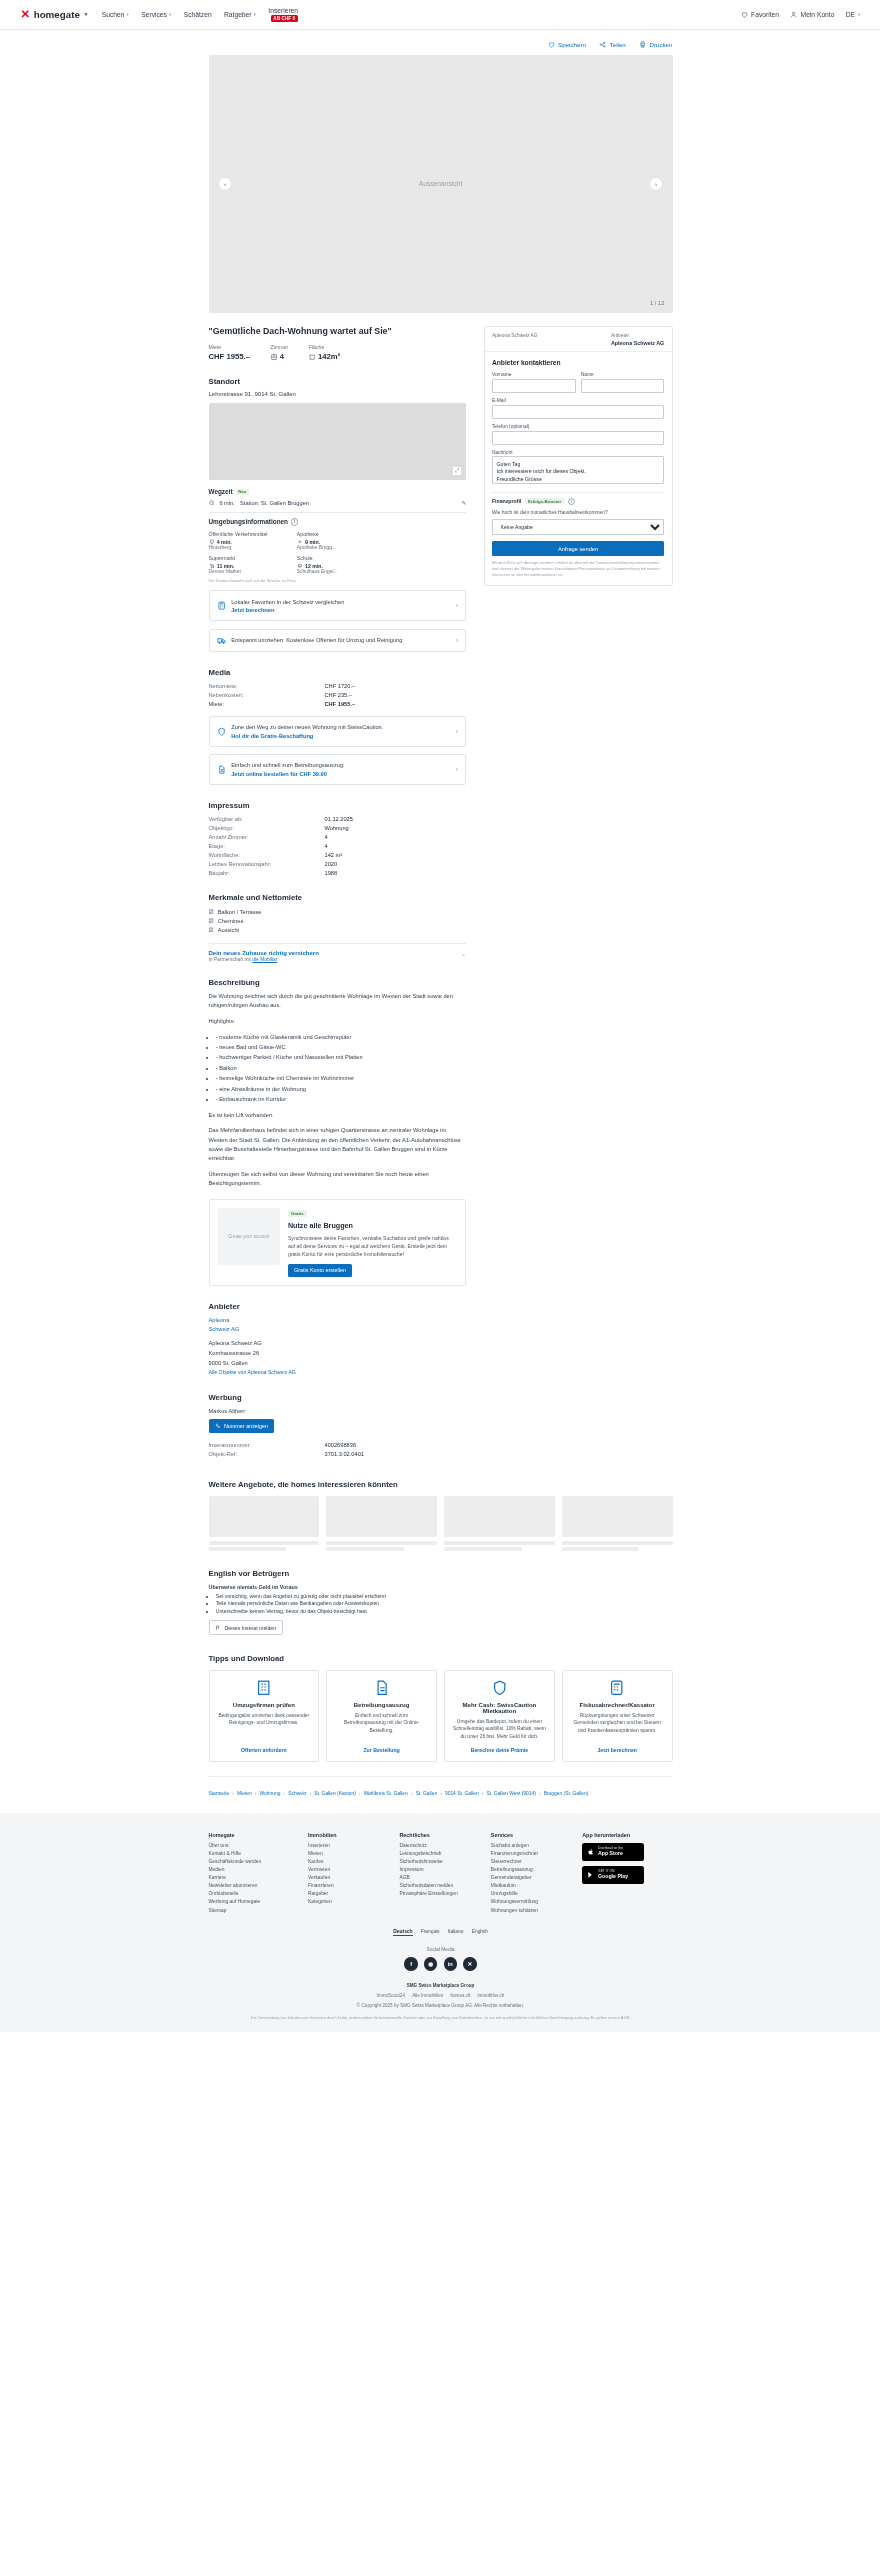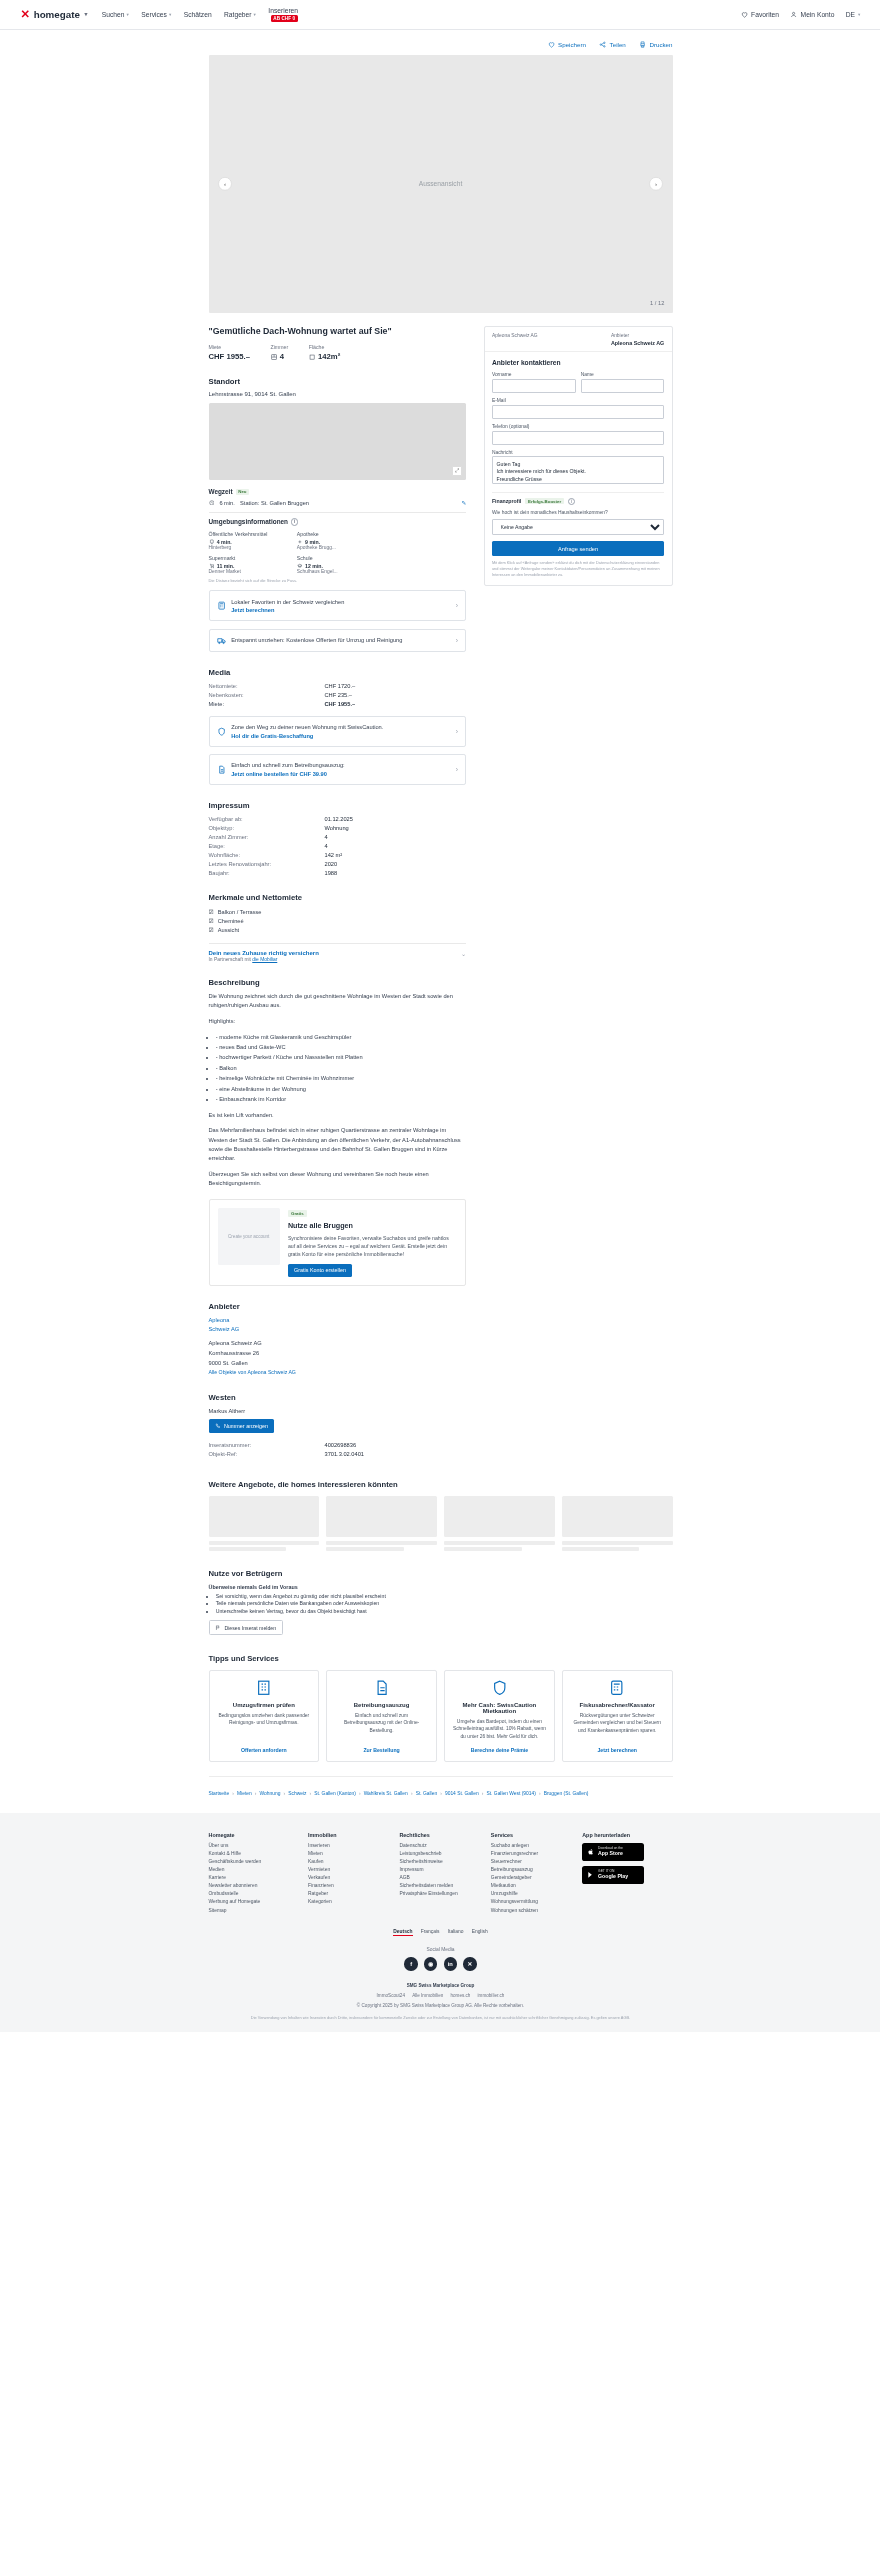--- a/index.html
+++ b/index.html
@@ -601,21 +601,21 @@
               <span>Schweiz AG</span>
             </div>
             <div style="margin-top:4.1px">
               <div>Apleona Schweiz AG</div>
               <div>Kornhausstrasse 26</div>
               <div>9000 St. Gallen</div>
             </div>
             <a href="#" class="lnk" style="font-size:5.2px;text-decoration:none">Alle Objekte von Apleona Schweiz AG</a>
           </div>
 
-          <h2 class="sect">Westen</h2>
+          <h2 class="sect">Werbung</h2>
           <div class="kontakt-blk">
             <div>Markus Altherr</div>
             <button class="btn-phone">
               <svg style="width:5.7px;height:5.7px" viewBox="0 0 24 24" fill="none" stroke="#fff" stroke-width="2">
                   <path d="M5 4h4l2 5-2.5 1.5a11 11 0 005 5L15 13l5 2v4a14 14 0 01-15-15z"></path>
                 </svg>
               <span>Nummer anzeigen</span>
             </button>
             <table class="kv">
               <tbody>
@@ -713,37 +713,37 @@
             <div class="l1"></div>
             <div class="l2"></div>
           </div>
         <div class="tile">
             <div class="thumb"></div>
             <div class="l1"></div>
             <div class="l2"></div>
           </div>
       </div>
 
-      <h2 class="sect" style="margin-top:18.5px">Nutze vor Betrügern</h2>
+      <h2 class="sect" style="margin-top:18.5px">English vor Betrügern</h2>
       <div class="schutz">
         <div class="t">Überweise niemals Geld im Voraus</div>
         <ul>
           <li>Sei vorsichtig, wenn das Angebot zu günstig oder nicht plausibel erscheint</li>
           <li>Teile niemals persönliche Daten wie Bankangaben oder Ausweiskopien</li>
           <li>Unterschreibe keinen Vertrag, bevor du das Objekt besichtigt hast</li>
         </ul>
         <button class="btn-report">
           <svg style="width:5.7px;height:5.7px" viewBox="0 0 24 24" fill="none" stroke="#374151" stroke-width="2">
               <path d="M6 3v18M6 4h11l-2 4 2 4H6"></path>
             </svg>
           <span>Dieses Inserat melden</span>
         </button>
       </div>
 
-      <h2 class="sect" style="margin-top:18.5px">Tipps und Services</h2>
+      <h2 class="sect" style="margin-top:18.5px">Tipps und Download</h2>
       <div class="cards4">
         <div class="scard">
           <svg class="ic" viewBox="0 0 24 24" fill="none" stroke="#0a6ebd" stroke-width="1.6">
               <rect x="5" y="3" width="14" height="18"></rect>
               <path d="M9 7h2M13 7h2M9 11h2M13 11h2M9 15h2M13 15h2"></path>
             </svg>
           <div class="st">Umzugsfirmen prüfen</div>
           <div class="sp">Bedingungslos umziehen dank passender Reinigungs- und Umzugsfirmas.</div>
           <div class="sl">Offerten anfordern</div>
         </div>

